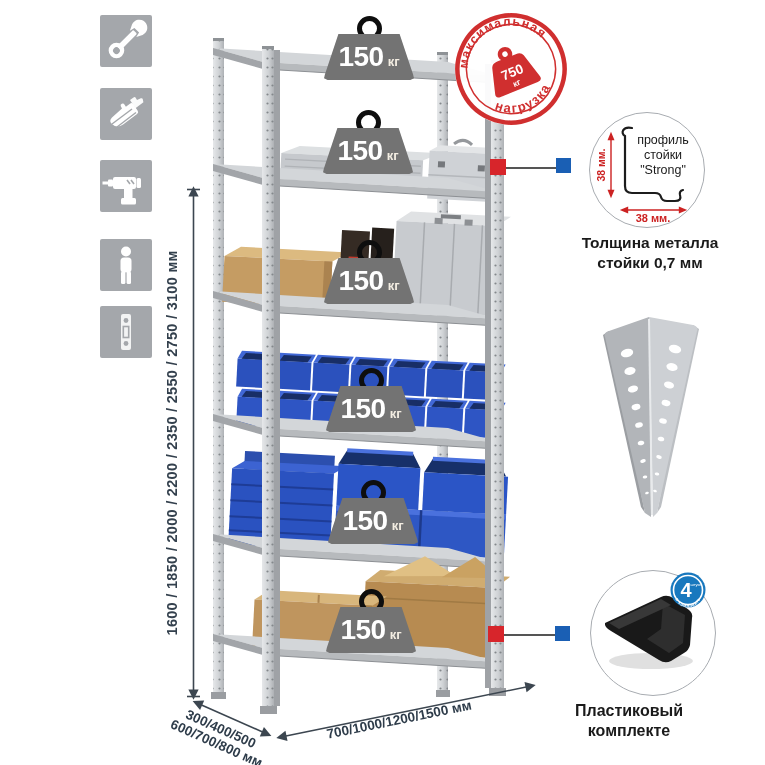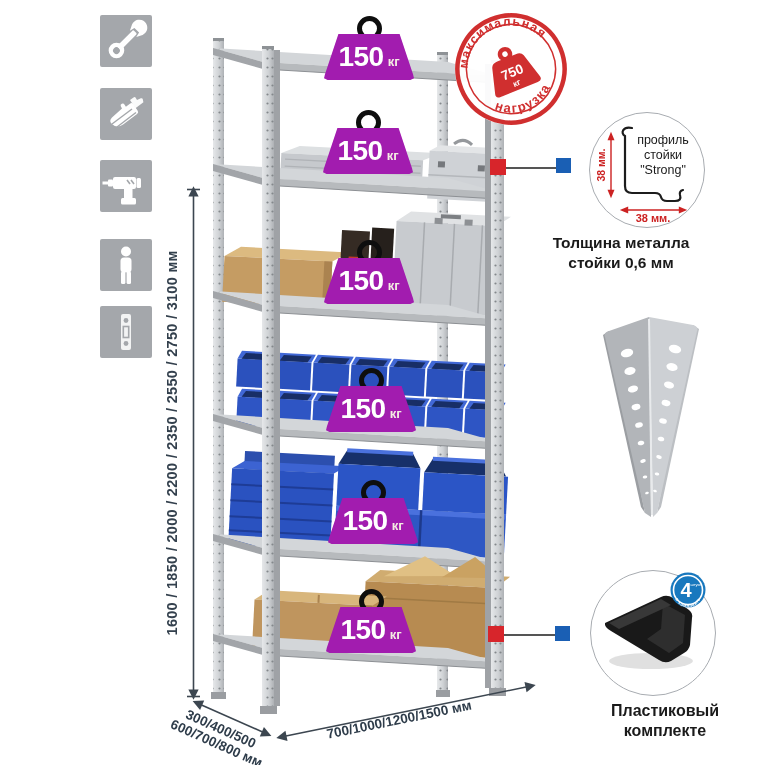--- a/index.html
+++ b/index.html
@@ -8,37 +8,37 @@
   .abs{position:absolute;}
 
   
   .icon-box{position:absolute;left:100px;width:52px;height:52px;background:#a4a7ab;border-radius:2px;}
   .icon-box svg{display:block;}
 
   
   .weight{position:absolute;width:90px;text-align:center;z-index:6;}
   .weight .ring{width:15px;height:15px;border:5px solid #0e0e0e;border-radius:50%;
                 margin:0 auto;background:transparent;position:relative;z-index:1;}
-  .weight .body{position:relative;z-index:2;margin-top:-7px;height:46px;background:#a21caf;
+  .weight .body{position:relative;z-index:2;margin-top:-7px;height:46px;background:#737373;
                 display:flex;align-items:center;justify-content:center;gap:4px;
                 clip-path:polygon(16% 0%,84% 0%,99% 88%,100% 96%,96% 100%,4% 100%,0% 96%,1% 88%);}
   .weight .val{color:#fff;font-size:28px;font-weight:800;letter-spacing:-0.5px;}
   .weight .unit{color:#f3ede2;font-size:13px;font-weight:700;margin-top:8px;}
 
   
   .sq{position:absolute;z-index:7;}
   .sq.red{background:#d7252b;}
   .sq.blue{background:#1a5fb4;}
   .callout-line{position:absolute;height:2px;background:#555;z-index:6;}
 
   
   .detail-circle{position:absolute;border:1.5px solid #a8acb1;border-radius:50%;background:#fff;z-index:5;}
   .caption{position:absolute;text-align:center;color:#1a1a1a;font-weight:600;line-height:1.28;z-index:5;}
-  .caption.th{left:526px;top:233px;width:190px;font-size:15.5px;}
-  .caption.ft{left:580px;top:701px;width:170px;font-size:16px;}
+  .caption.th{left:555px;top:233px;width:190px;font-size:15.5px;}
+  .caption.ft{left:544px;top:701px;width:170px;font-size:16px;}
 
   svg text{font-family:"Liberation Sans",sans-serif;}
 </style>
 </head>
 <body>
 
 <div class="stage">
 
   <div class="icon-box" style="top:15px">
     <svg width="52" height="52" viewBox="0 0 52 52">
@@ -378,21 +378,21 @@
       <path d="M 42 15 C 33 13 30 20 35 23 L 35 73 Q 35 80 42 80 L 65 80 Q 70 80 71 84 Q 72 88 77 88 L 85 88 Q 92 88 90 82 Q 89 78 93 77" fill="none" stroke="#1c1c1c" stroke-width="2.2" stroke-linecap="round"></path>
       <line x1="34" y1="97" x2="93" y2="97" stroke="#cc2222" stroke-width="1.4" marker-start="url(#arrR)" marker-end="url(#arrR)"></line>
       <text x="63" y="109" text-anchor="middle" font-size="11" font-weight="700" fill="#cc2222">38 мм.</text>
       <text x="73" y="31" text-anchor="middle" font-size="12.5" fill="#1a1a1a">профиль</text>
       <text x="73" y="46" text-anchor="middle" font-size="12.5" fill="#1a1a1a">стойки</text>
       <text x="73" y="61" text-anchor="middle" font-size="12.5" fill="#1a1a1a">"Strong"</text>
     </svg>
   </div>
   <div class="caption th">
     <span>Толщина металла</span><br>
-    <span>стойки 0,6 мм</span>
+    <span>стойки 0,7 мм</span>
   </div>
 
   <svg class="abs" style="left:597px;top:307px;z-index:4" width="108" height="225" viewBox="0 0 108 225">
     <path d="M 12 24 L 6 28 L 44 200 L 48 206 Z" fill="#9b9ea2"></path>
     <path d="M 96 18 L 102 22 L 64 200 L 60 206 Z" fill="#bcbfc3"></path>
     <path d="M 52 10 L 12 24 Q 6 26 8 30 L 48 206 L 54 210 Z" fill="#b2b5b9"></path>
     <path d="M 52 10 L 96 18 Q 102 20 100 24 L 60 206 L 56 210 Z" fill="#cdd0d4"></path>
     <line x1="52" y1="12" x2="55" y2="208" stroke="#e8eaec" stroke-width="2"></line>
     <g fill="#ffffff">
       <ellipse cx="30" cy="46" rx="6.3" ry="4.2" transform="rotate(-14 30 46)"></ellipse>

